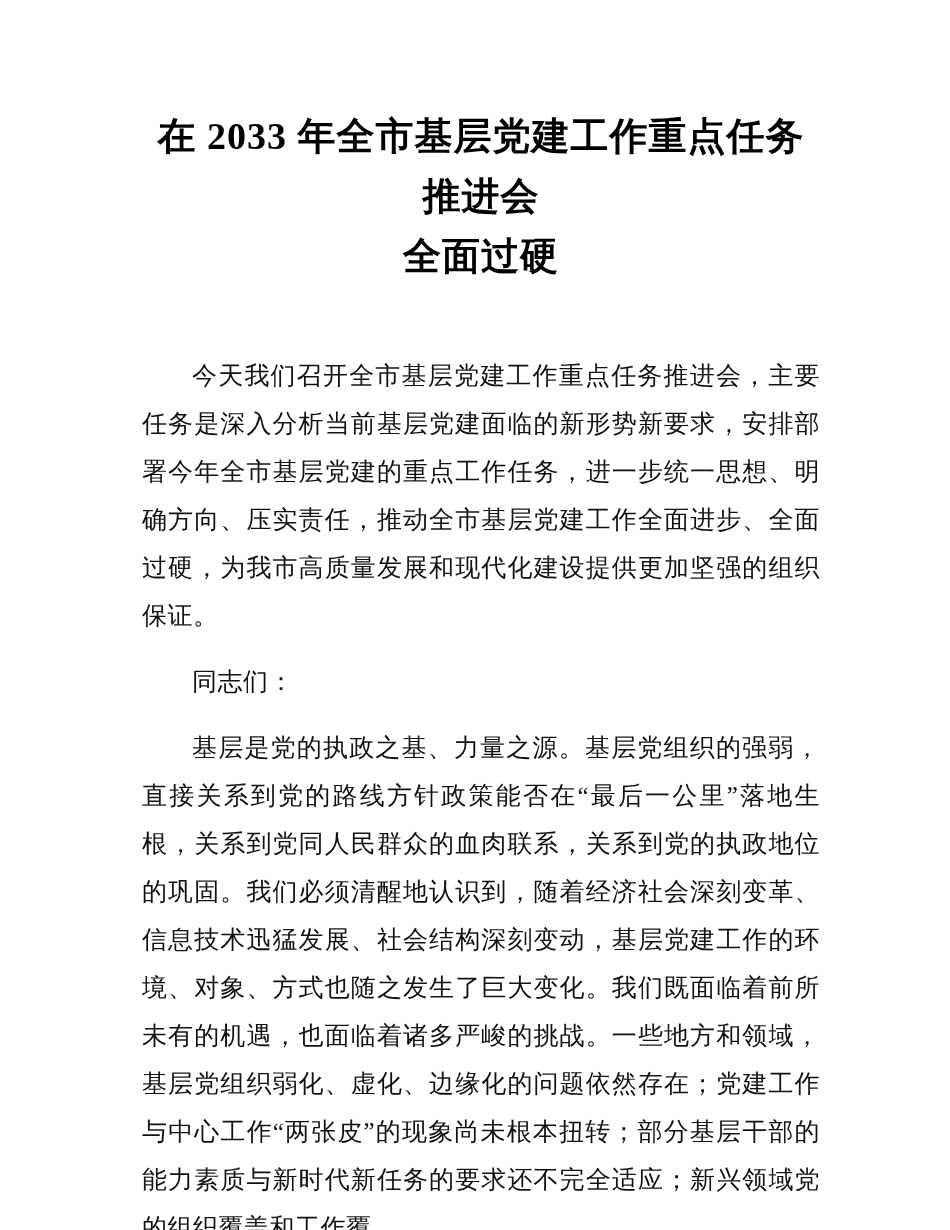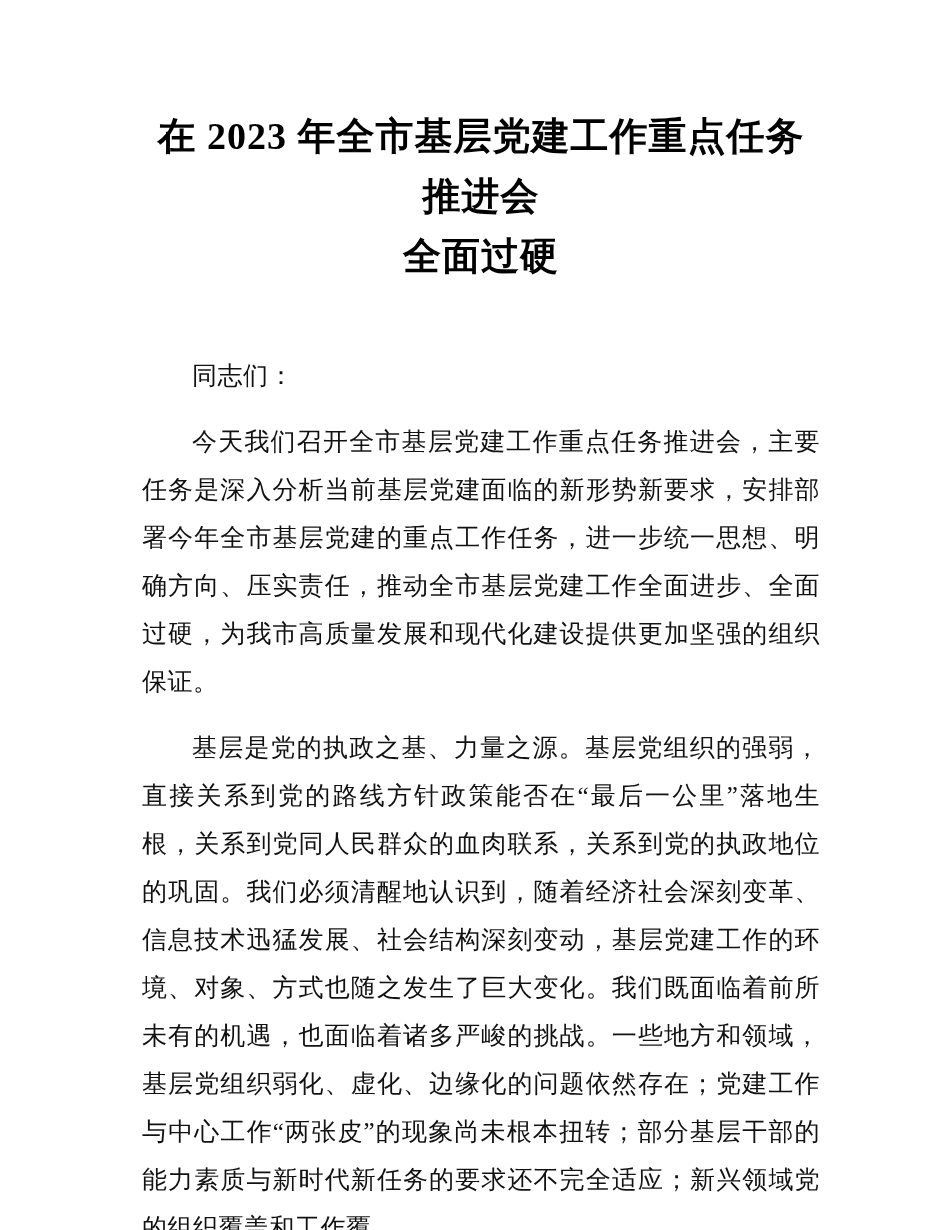--- a/index.html
+++ b/index.html
@@ -49,23 +49,23 @@
   .para.salutation {
     text-align: left;
   }
 </style>
 </head>
 <body>
 
 <div class="page">
 
   <h1 class="doc-title">
-    <span class="title-line">在 2023 年全市基层党建工作重点任务推进会</span>
+    <span class="title-line">在 2033 年全市基层党建工作重点任务推进会</span>
     <span class="title-line">全面过硬</span>
   </h1>
 
   <div class="doc-body">
+    <p class="para">今天我们召开全市基层党建工作重点任务推进会，主要任务是深入分析当前基层党建面临的新形势新要求，安排部署今年全市基层党建的重点工作任务，进一步统一思想、明确方向、压实责任，推动全市基层党建工作全面进步、全面过硬，为我市高质量发展和现代化建设提供更加坚强的组织保证。</p>
     <p class="para salutation">同志们：</p>
-    <p class="para">今天我们召开全市基层党建工作重点任务推进会，主要任务是深入分析当前基层党建面临的新形势新要求，安排部署今年全市基层党建的重点工作任务，进一步统一思想、明确方向、压实责任，推动全市基层党建工作全面进步、全面过硬，为我市高质量发展和现代化建设提供更加坚强的组织保证。</p>
     <p class="para">基层是党的执政之基、力量之源。基层党组织的强弱，直接关系到党的路线方针政策能否在“最后一公里”落地生根，关系到党同人民群众的血肉联系，关系到党的执政地位的巩固。我们必须清醒地认识到，随着经济社会深刻变革、信息技术迅猛发展、社会结构深刻变动，基层党建工作的环境、对象、方式也随之发生了巨大变化。我们既面临着前所未有的机遇，也面临着诸多严峻的挑战。一些地方和领域，基层党组织弱化、虚化、边缘化的问题依然存在；党建工作与中心工作“两张皮”的现象尚未根本扭转；部分基层干部的能力素质与新时代新任务的要求还不完全适应；新兴领域党的组织覆盖和工作覆</p>
   </div>
 
 </div>
 
 </body></html>

